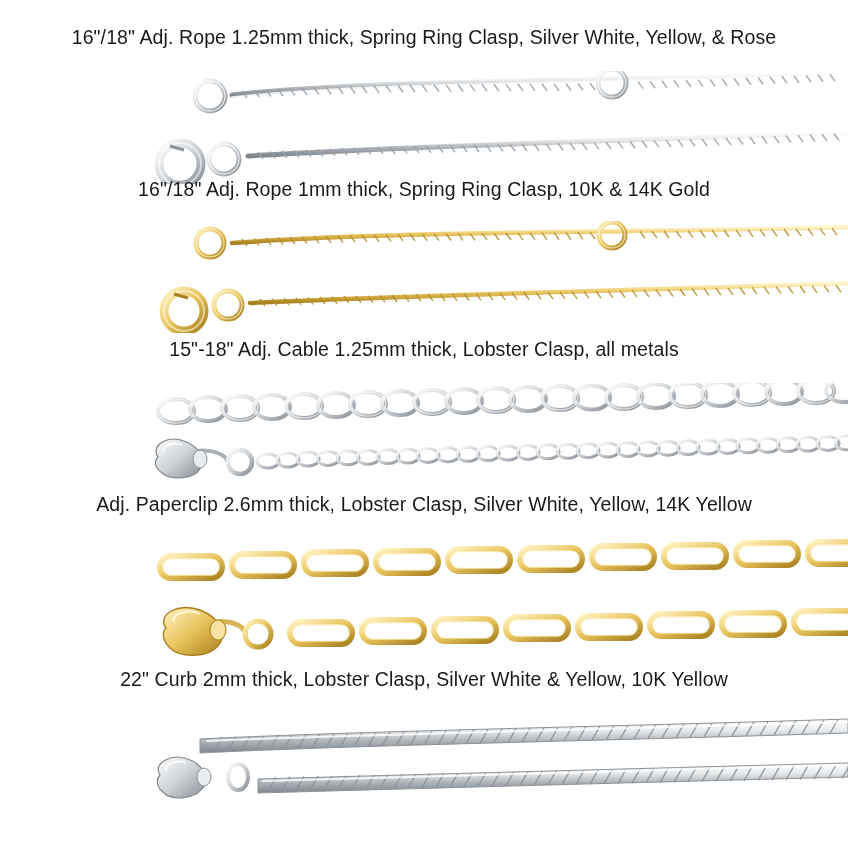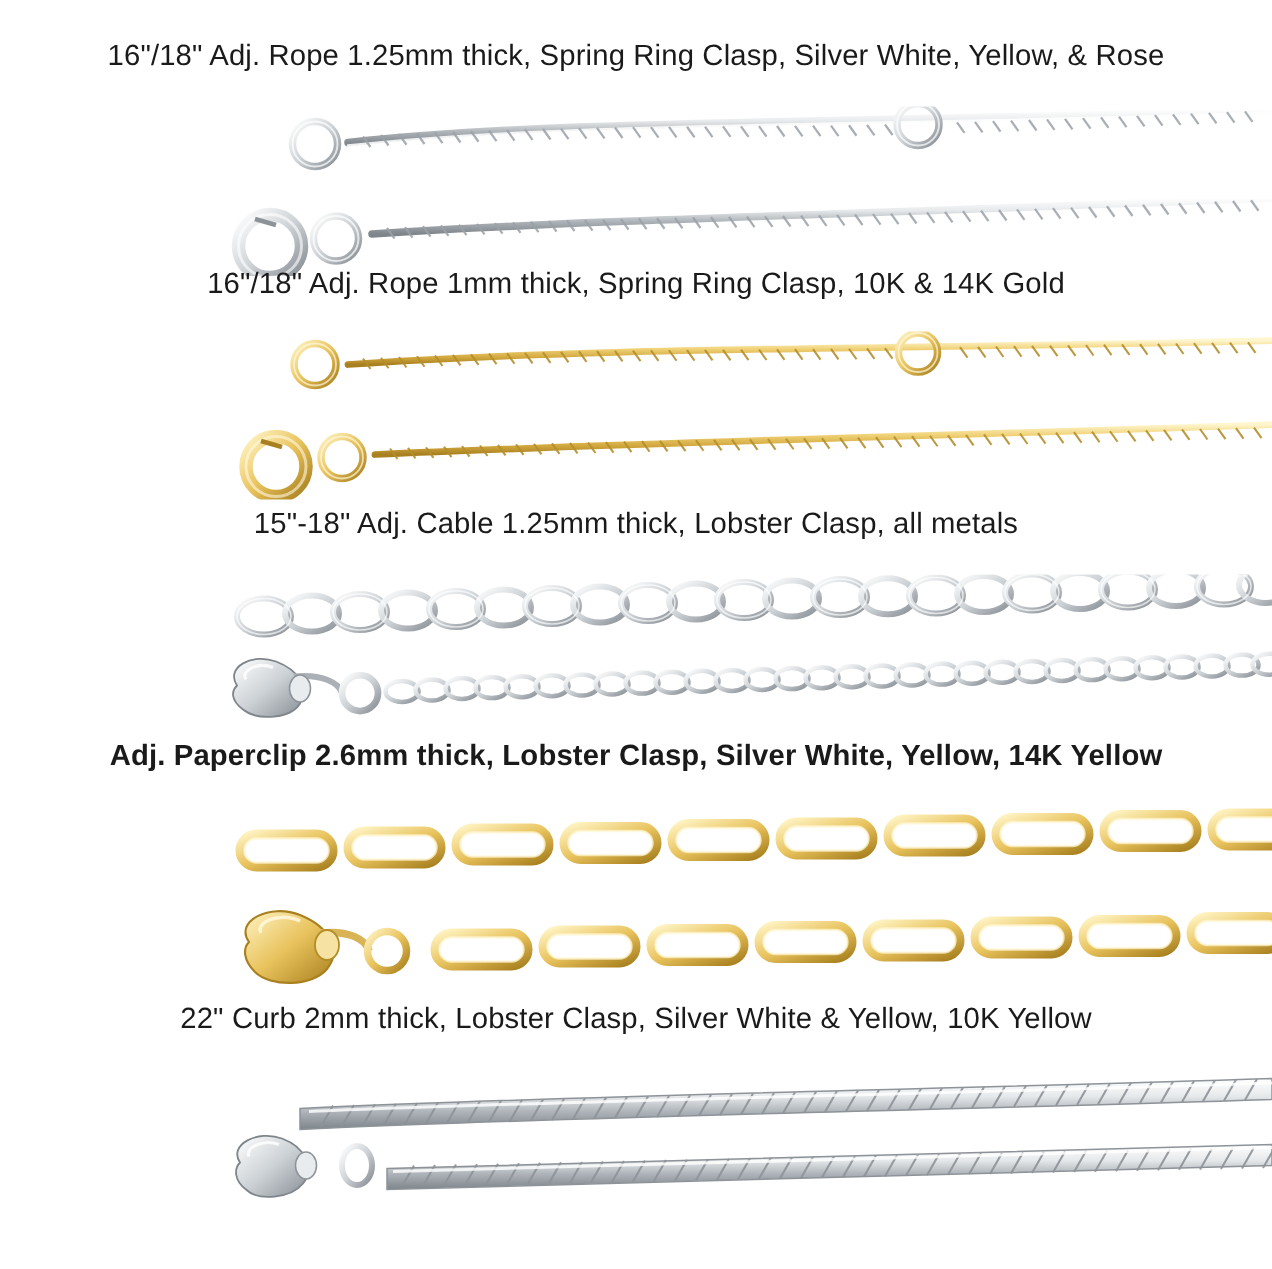--- a/index.html
+++ b/index.html
@@ -44,21 +44,21 @@
     width: 848px;
     height: 60px;
     overflow: hidden;
   }
   svg.strand-svg { display: block; overflow: visible; }
 
   
   .blk-rope-silver { height: 160px; }
   .blk-rope-gold   { height: 160px; }
   .blk-cable       { height: 155px; }
-  .blk-paperclip   { height: 175px; font-weight: bold; }
+  .blk-paperclip   { height: 175px; }
   .blk-curb        { height: 145px; }
 
   .cap-pad-1 { padding-top: 26px; }
   .cap-pad   { padding-top: 18px; }
 </style>
 </head>
 <body>
 
 <div class="sheet">
 

